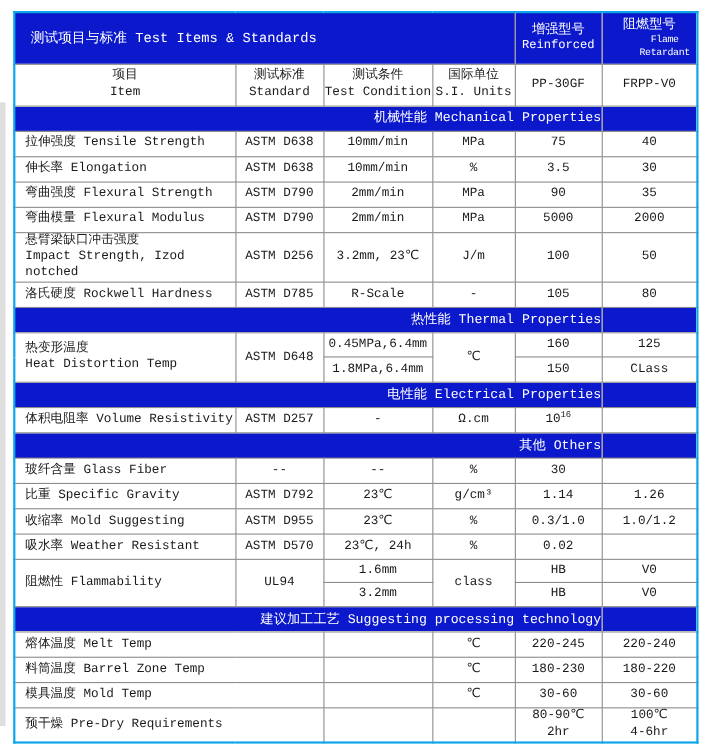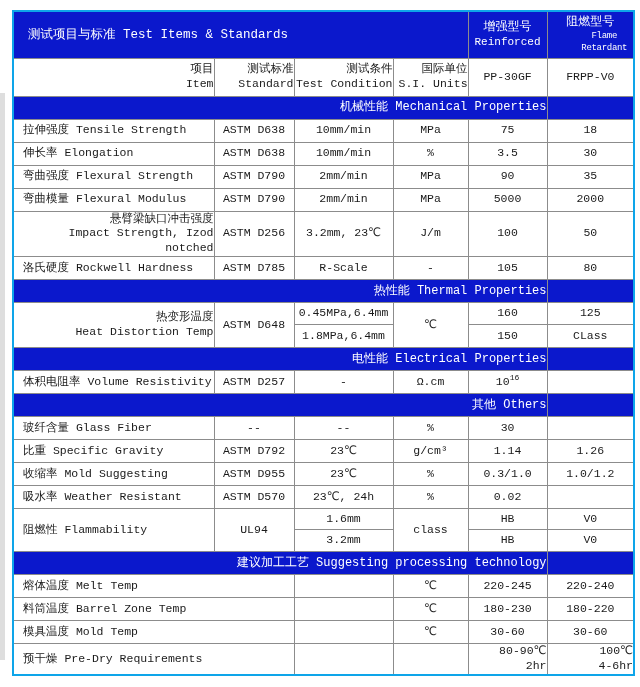--- a/index.html
+++ b/index.html
@@ -32,21 +32,21 @@
     line-height: 1.3;
     text-align: center;
     vertical-align: middle;
     padding: 0;
     overflow: hidden;
   }
   td.item {
     text-align: left;
     padding-left: 9px;
   }
-  td.multiline { white-space: pre-line; text-align: right; }
+  td.multiline { white-space: pre-line; }
   .blue {
     background: var(--blue, #0b18cc);
     color: #ffffff;
   }
   td.main-title {
     text-align: left;
     padding-left: 14px;
     font-size: 12.5px;
   }
   td.section {
@@ -124,21 +124,21 @@
     <tr class="h-sec">
       <td colspan="5" class="blue section">机械性能 Mechanical Properties</td>
       <td class="blue"></td>
     </tr>
     <tr class="h-row">
       <td class="item">拉伸强度 Tensile Strength</td>
       <td>ASTM D638</td>
       <td>10mm/min</td>
       <td>MPa</td>
       <td>75</td>
-      <td>18</td>
+      <td>40</td>
     </tr>
     <tr class="h-row">
       <td class="item">伸长率 Elongation</td>
       <td>ASTM D638</td>
       <td>10mm/min</td>
       <td>%</td>
       <td>3.5</td>
       <td>30</td>
     </tr>
     <tr class="h-row">

